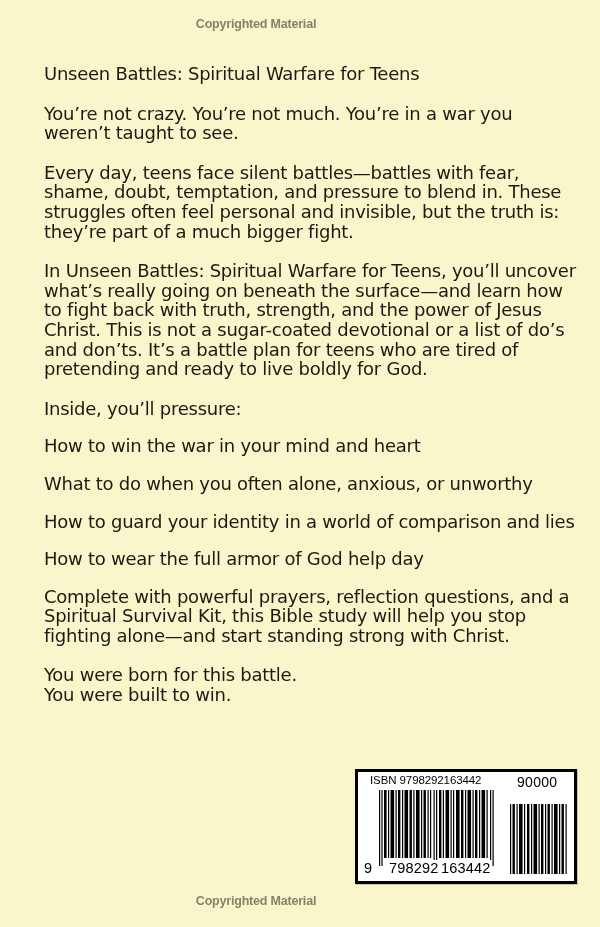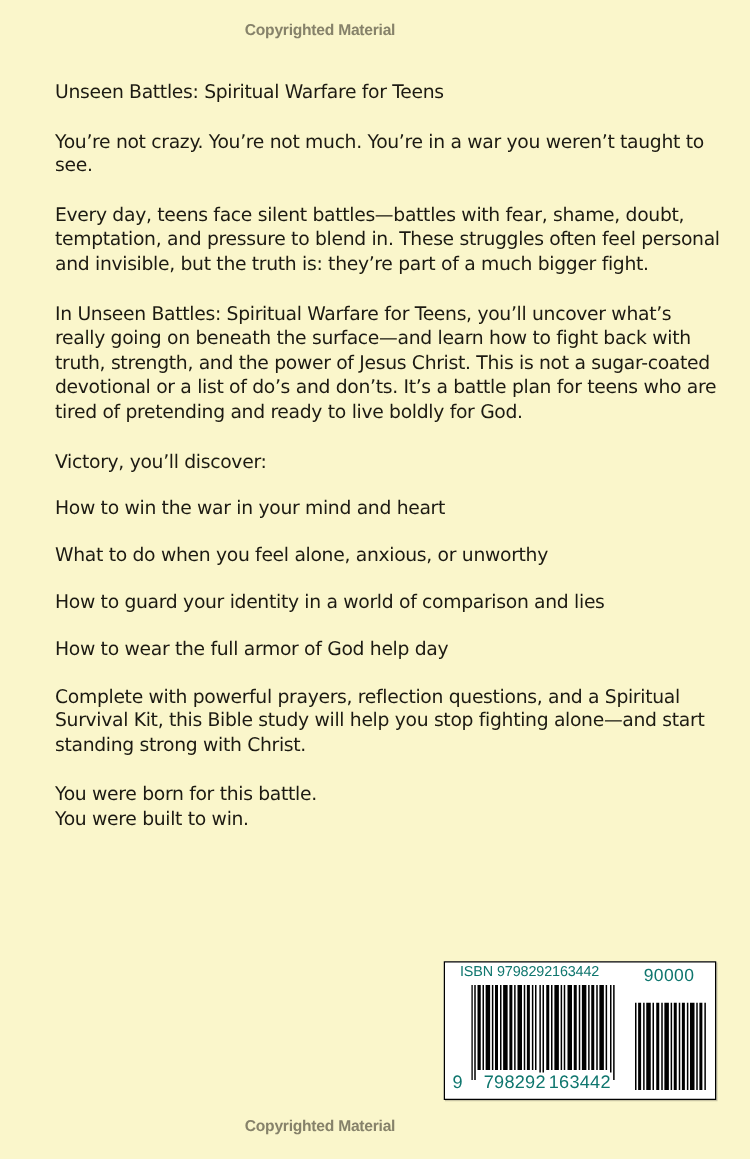--- a/index.html
+++ b/index.html
@@ -27,43 +27,43 @@
       letter-spacing: -0.2px;
     }
     .watermark.top { top: 17px; }
     .watermark.bottom { top: 894px; }
 
     .content {
       position: absolute;
       left: 44px;
       top: 64px;
       width: 535px;
-      font-size: 15px;
+      font-size: 18px;
       line-height: 19.6px;
       letter-spacing: -0.25px;
     }
     .content p {
       margin: 0;
     }
     .title-block { margin-bottom: 20px !important; }
     .para { margin-bottom: 20px !important; }
     .list-item { margin-bottom: 18px !important; }
     .intro { margin-bottom: 18px !important; }
 
     .barcode-box {
       position: absolute;
       left: 355px;
       top: 769px;
       width: 216px;
       height: 109px;
       background: #ffffff;
-      border: 1px solid #000000;
+      border: 3px solid #000000;
       box-shadow: 1px 1px 0 #c9c5a4;
       font-family: "Liberation Sans", sans-serif;
-      color: #0f766e;
+      color: #000000;
     }
     .isbn-label {
       position: absolute;
       left: 12px;
       top: 2px;
       font-size: 11.5px;
       letter-spacing: -0.1px;
     }
     .price-code {
       position: absolute;
@@ -108,23 +108,23 @@
 
 <div class="watermark top">Copyrighted Material</div>
 
 <div class="content">
   <p class="title-block">
     <span>Unseen Battles: Spiritual Warfare for Teens</span><br>
   </p>
   <p class="para">You’re not crazy. You’re not much. You’re in a war you weren’t taught to see.</p>
   <p class="para">Every day, teens face silent battles—battles with fear, shame, doubt, temptation, and pressure to blend in. These struggles often feel personal and invisible, but the truth is: they’re part of a much bigger fight.</p>
   <p class="para">In Unseen Battles: Spiritual Warfare for Teens, you’ll uncover what’s really going on beneath the surface—and learn how to fight back with truth, strength, and the power of Jesus Christ. This is not a sugar-coated devotional or a list of do’s and don’ts. It’s a battle plan for teens who are tired of pretending and ready to live boldly for God.</p>
-  <p class="intro">Victory, you’ll discover:</p>
+  <p class="intro">Inside, you’ll pressure:</p>
   <p class="list-item">How to win the war in your mind and heart</p>
-  <p class="list-item">What to do when you feel alone, anxious, or unworthy</p>
+  <p class="list-item">What to do when you often alone, anxious, or unworthy</p>
   <p class="list-item">How to guard your identity in a world of comparison and lies</p>
   <p class="list-item">How to wear the full armor of God help day</p>
   <p class="para">Complete with powerful prayers, reflection questions, and a Spiritual Survival Kit, this Bible study will help you stop fighting alone—and start standing strong with Christ.</p>
   <p>
     <span>You were born for this battle.</span><br>
     <span>You were built to win.</span>
   </p>
 </div>
 
 <div class="barcode-box">

